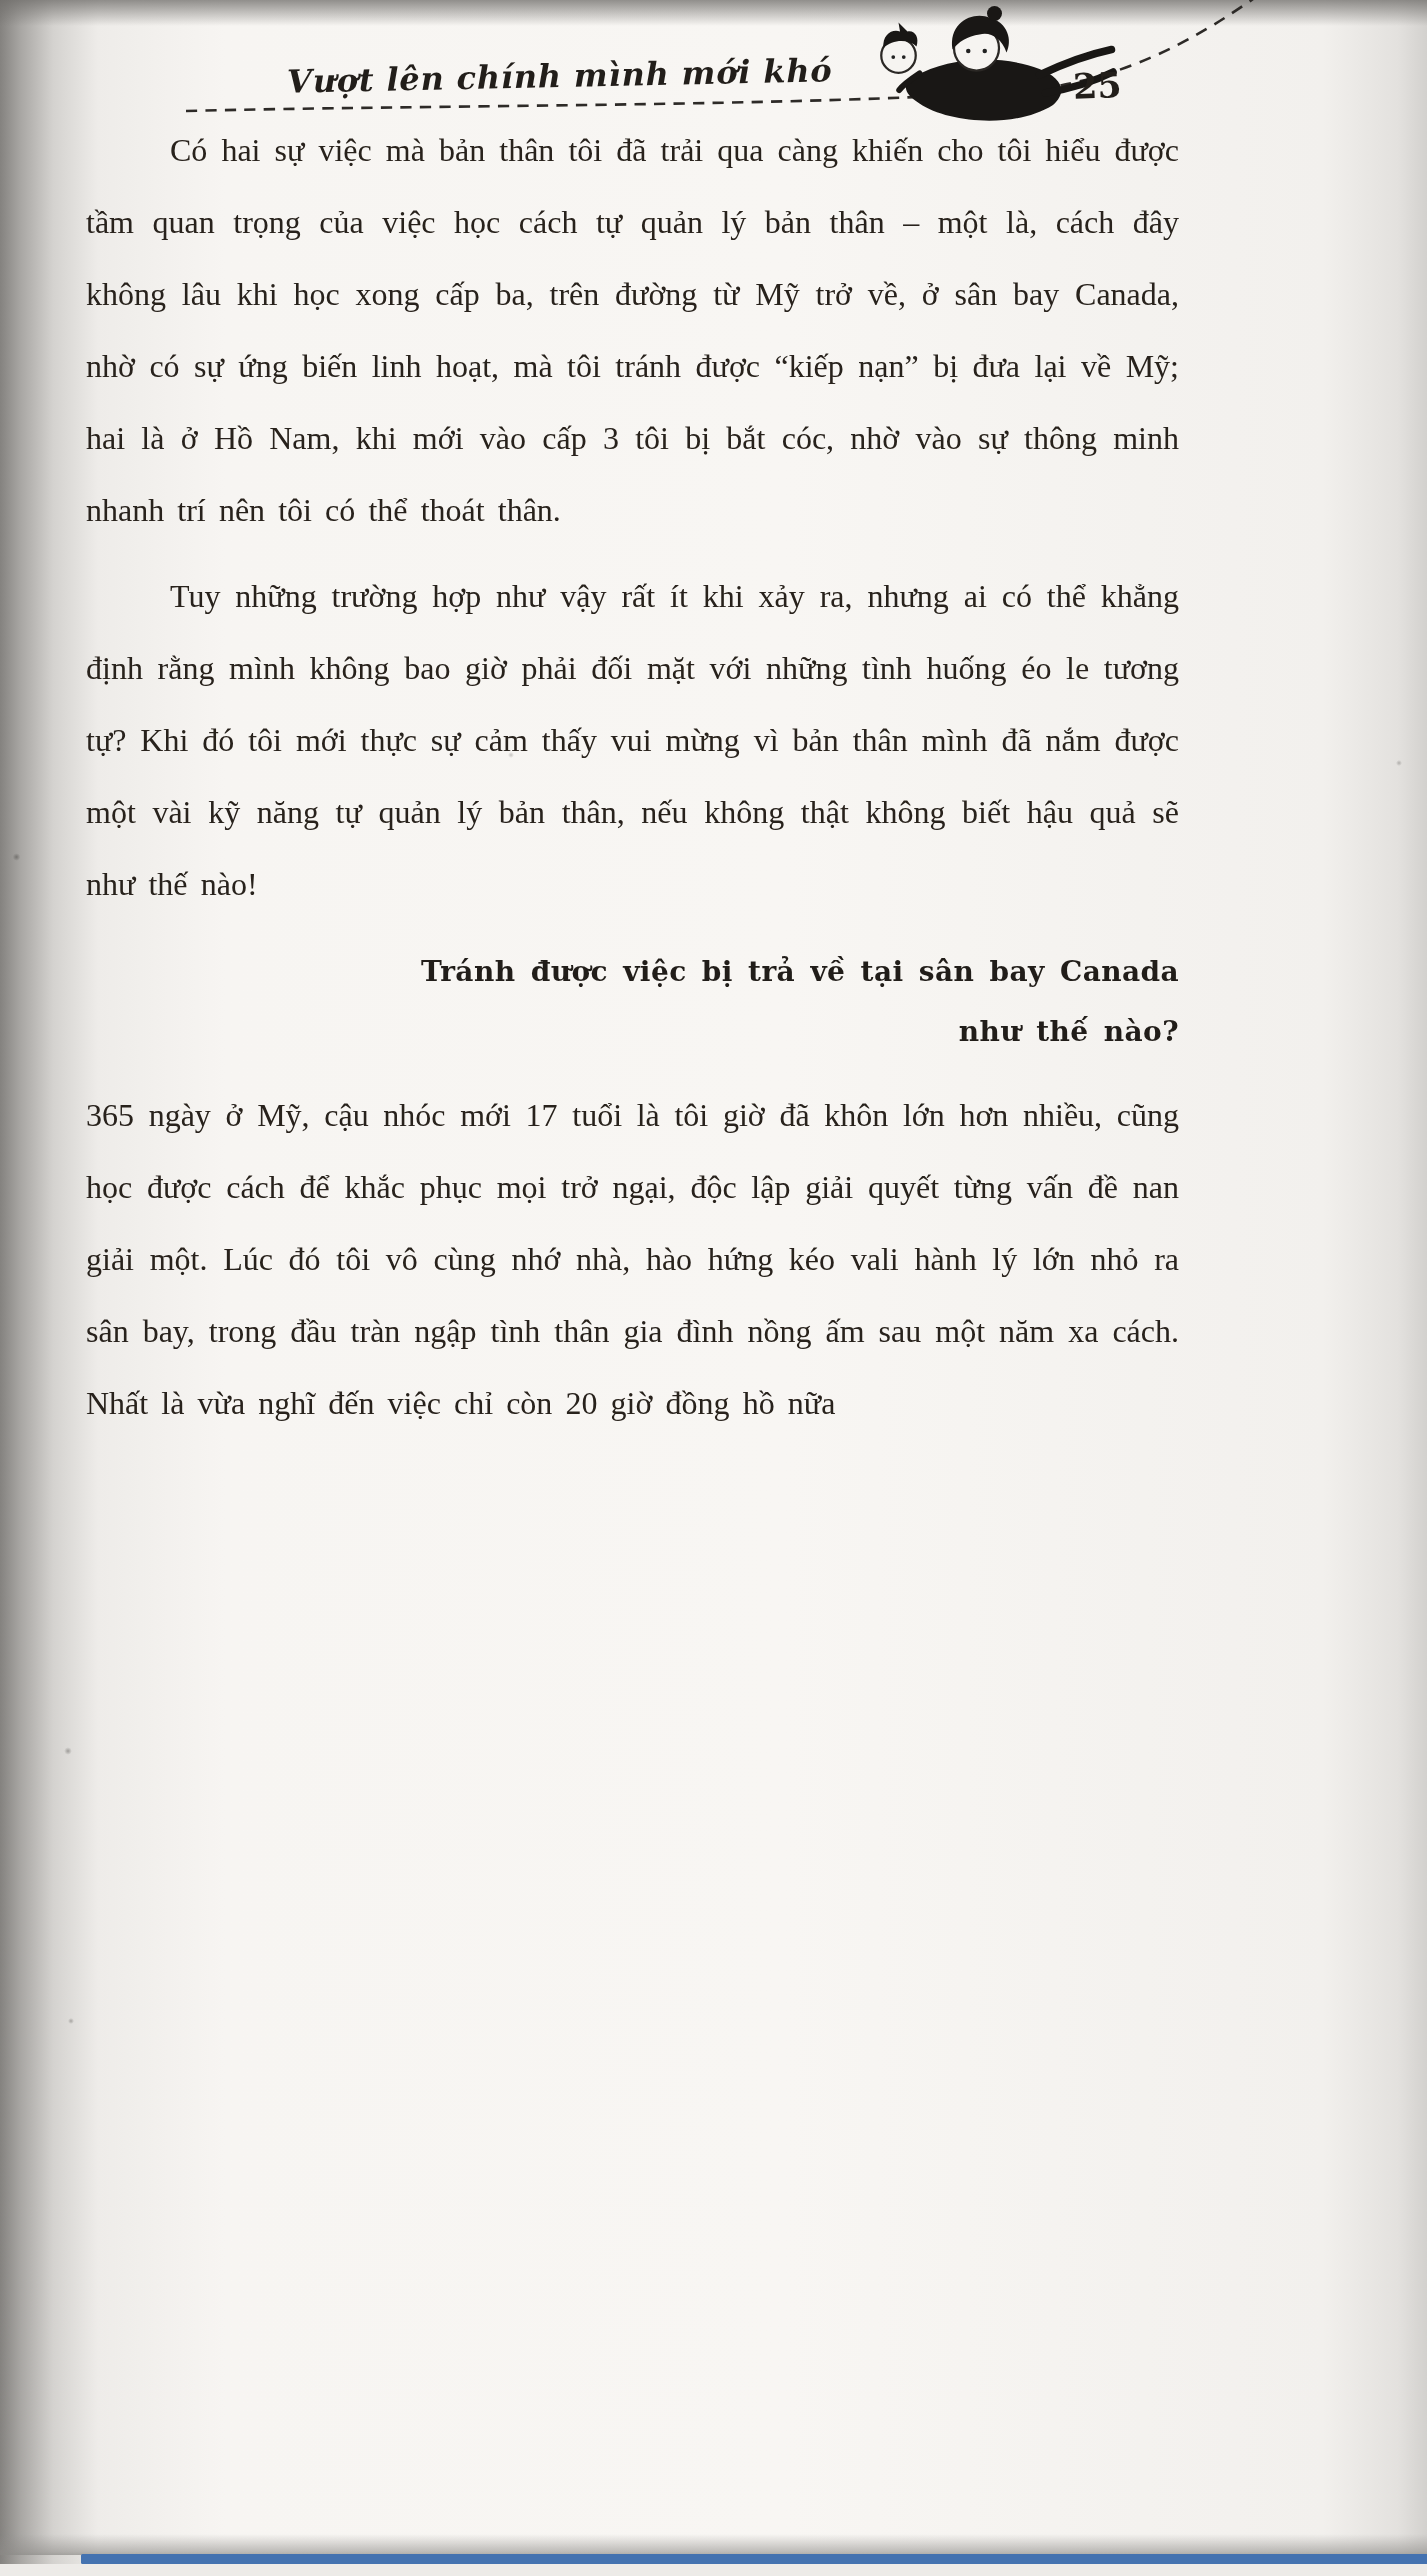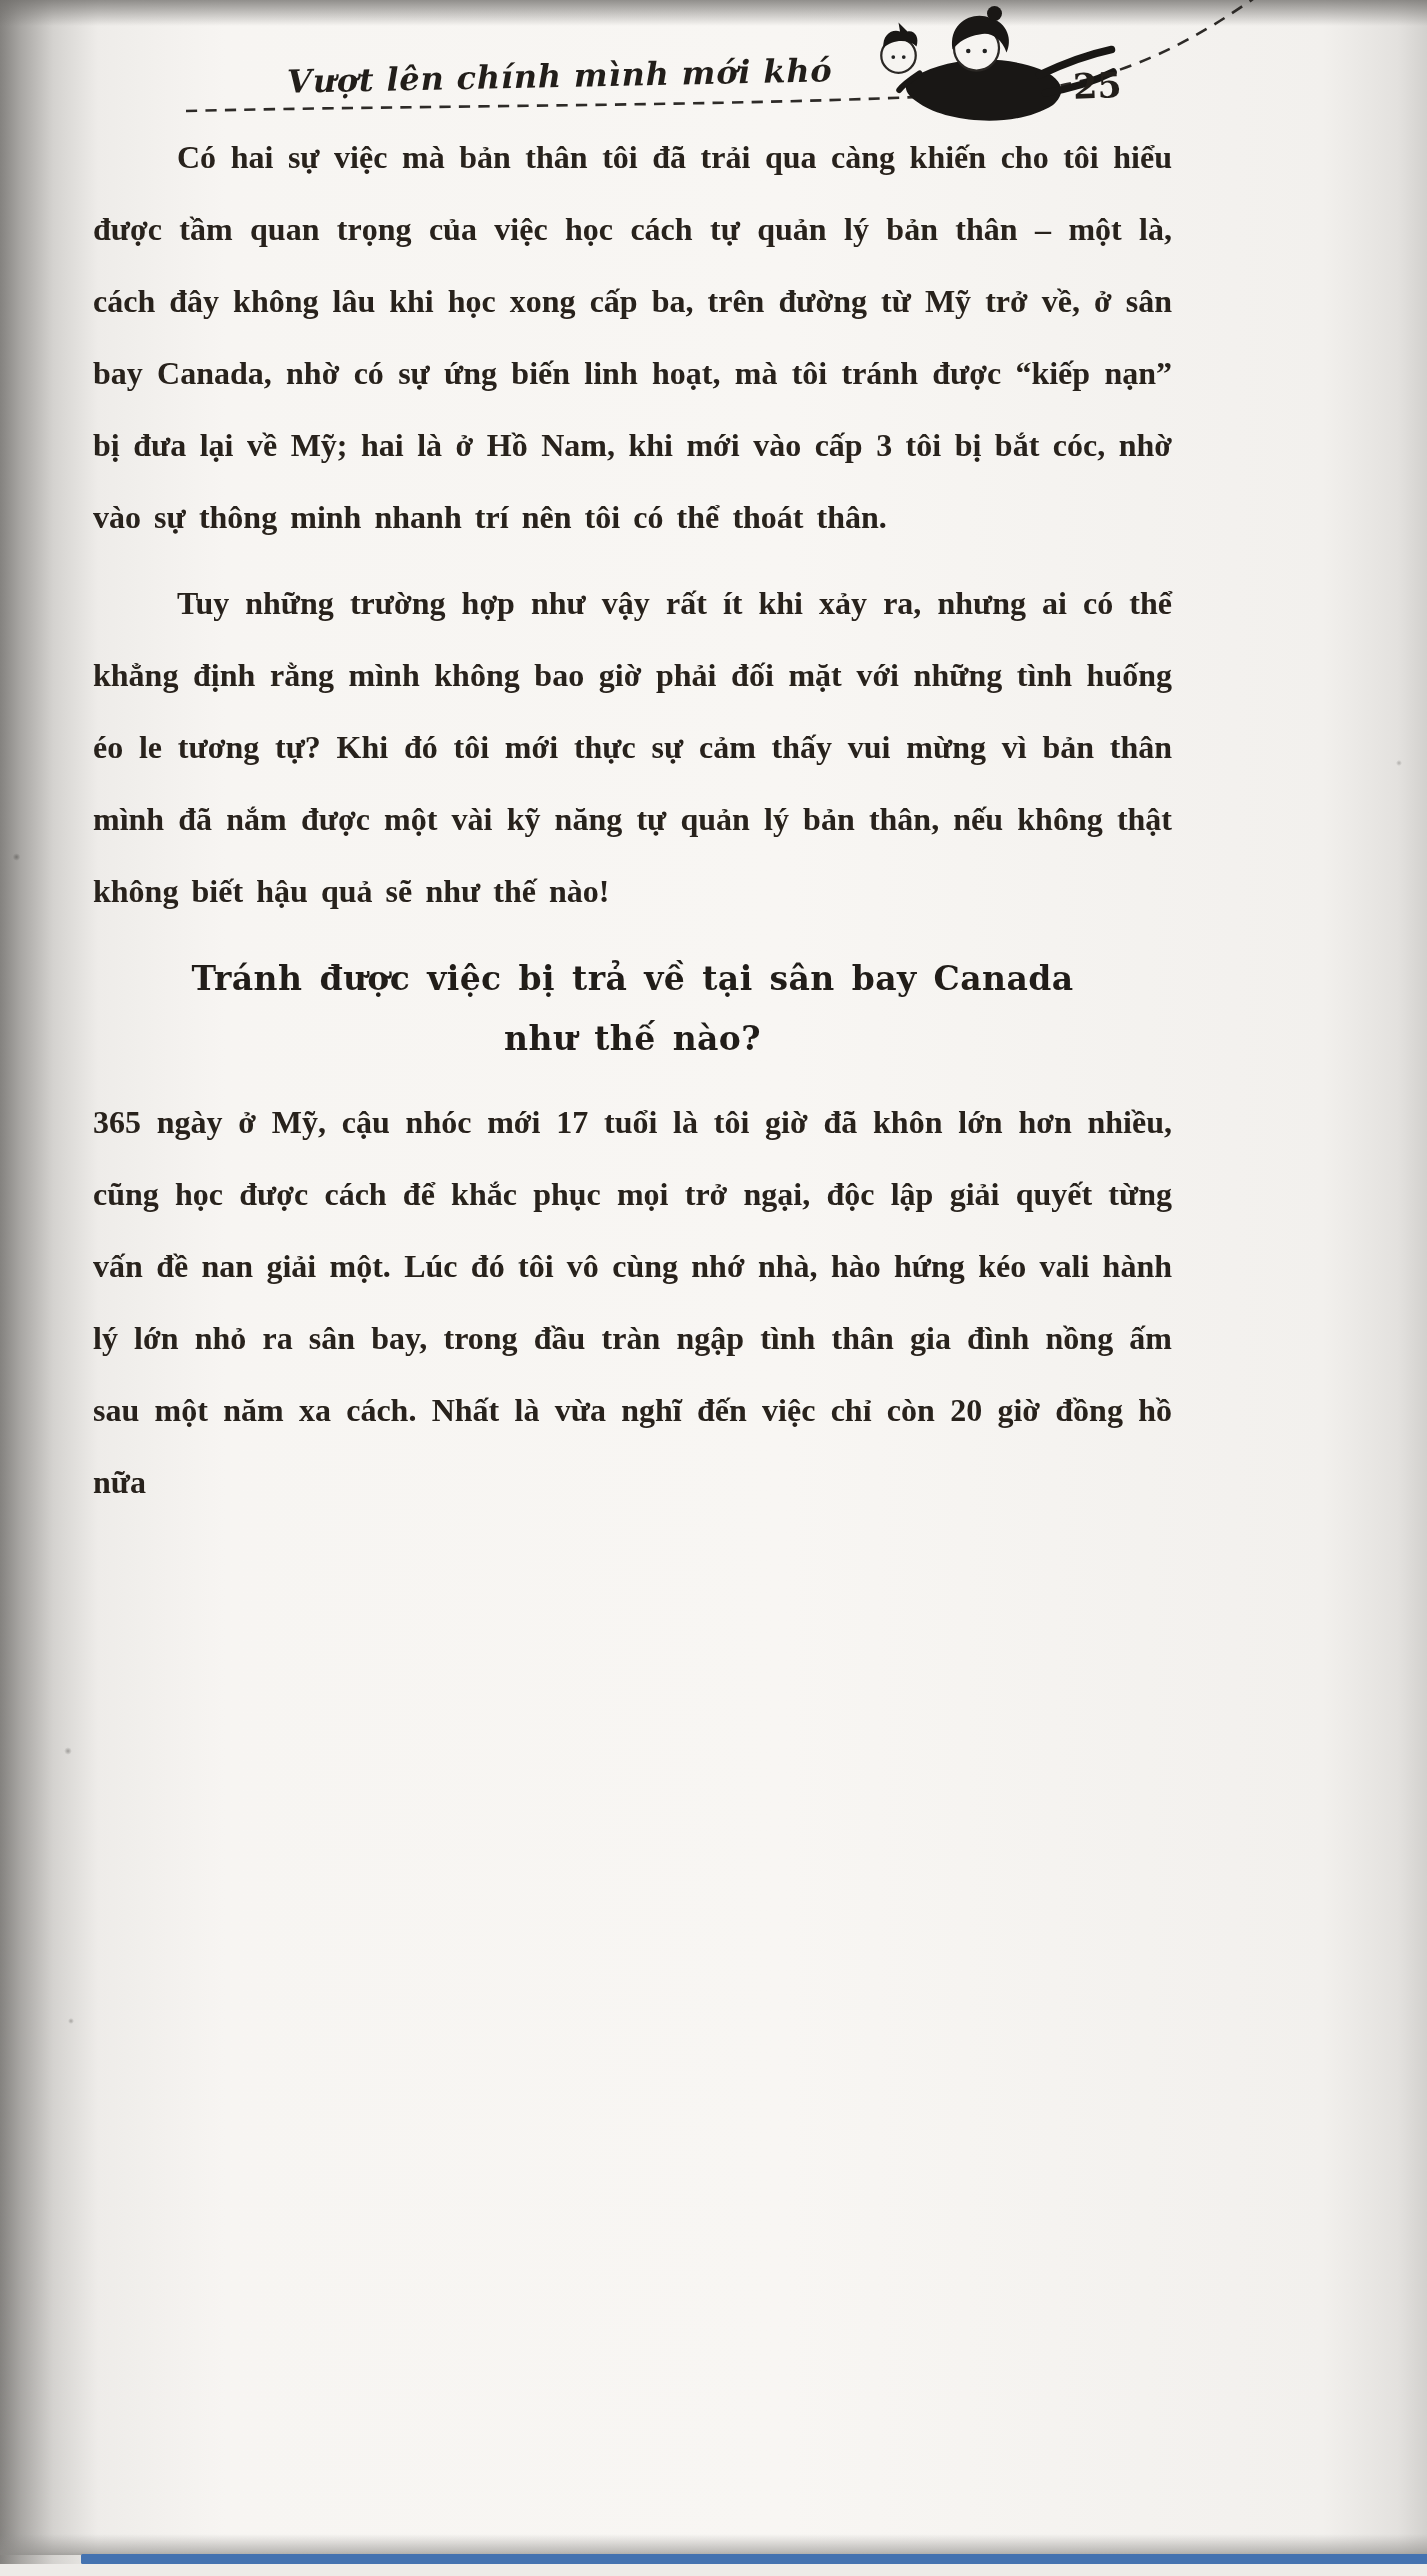--- a/index.html
+++ b/index.html
@@ -75,36 +75,35 @@
     left: 86px;
     top: 114px;
     width: 1093px;
     font-size: 32px;
     line-height: 72px;
     text-align: justify;
     word-spacing: 0.16em;
     color: #28221c;
   }
   .body-text p {
-    margin: 7px;
-    font-weight: bold;
+    margin: 0;
   }
   .body-text p + p,
   .body-text h2 + p {
     margin-top: 13.5px;
   }
   .indent-lg { text-indent: 84px; }
   .indent-sm { text-indent: 44px; }
 
   .section-heading {
     margin: 22.5px 0 16.5px 0;
-    text-align: center;
+    text-align: right;
     font-family: "DejaVu Serif", serif;
     font-weight: 700;
-    font-size: 33px;
+    font-size: 28px;
     line-height: 60px;
     letter-spacing: 0.4px;
     color: #211d19;
     text-indent: 0;
   }
 
   
   .bottom-band {
     position: absolute;
     left: 0; right: 0;

